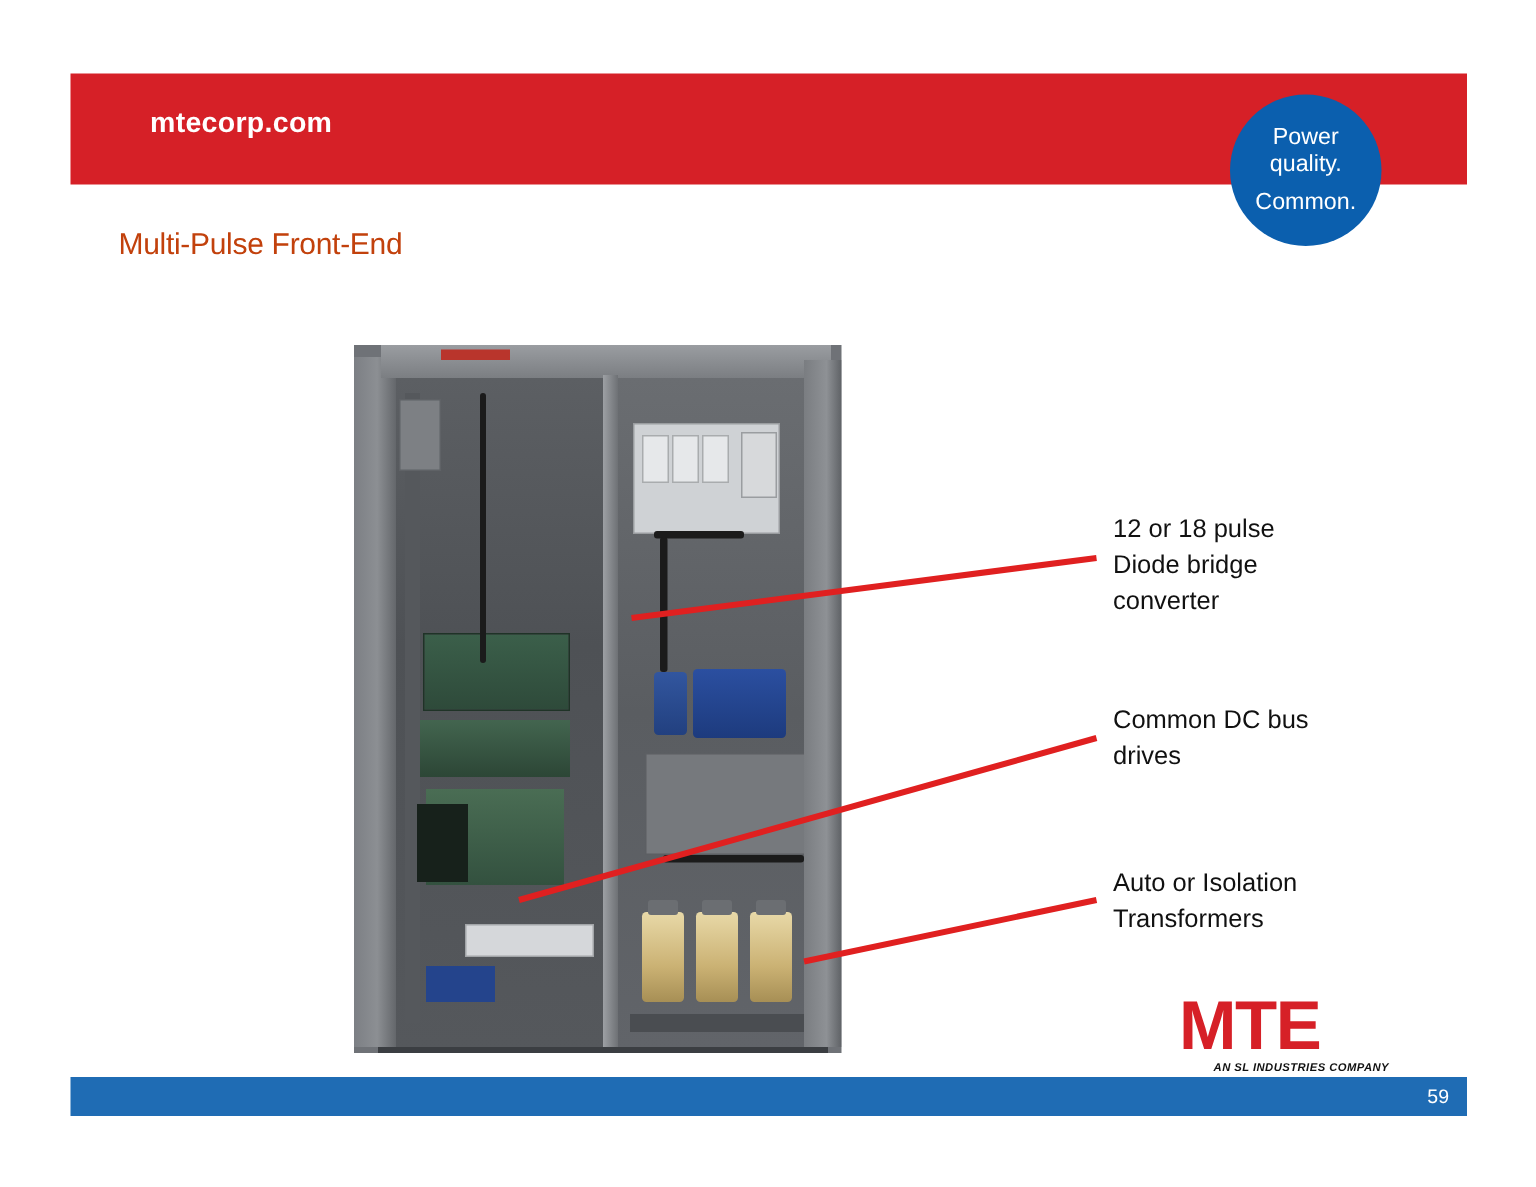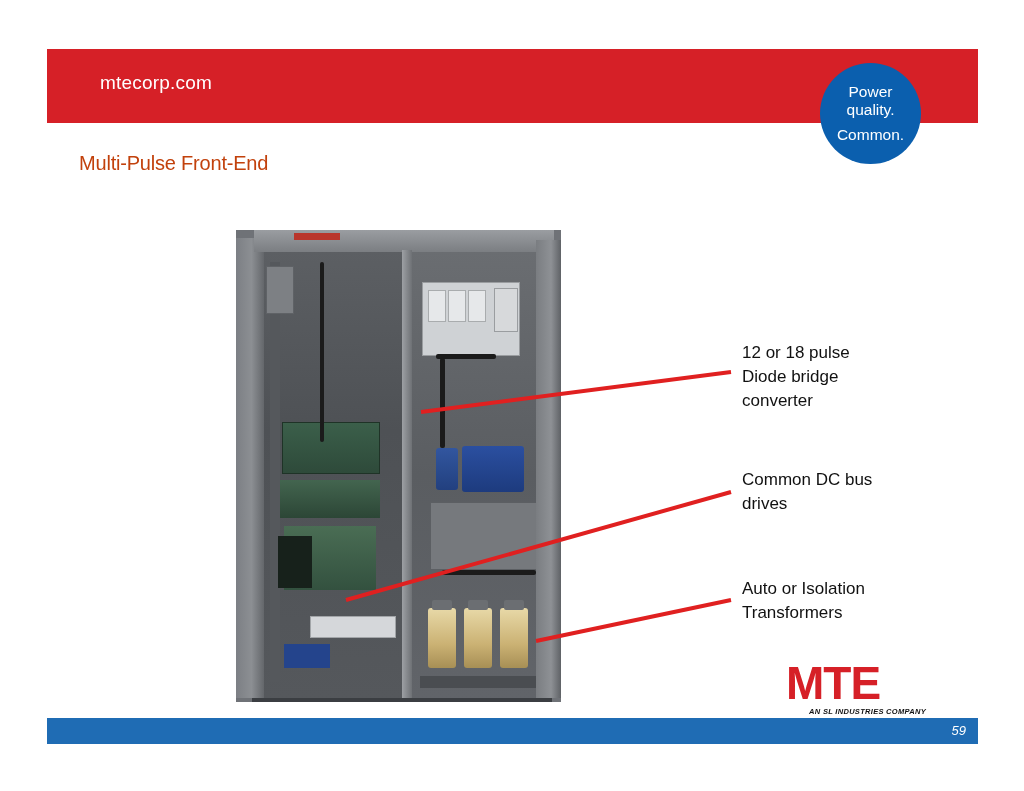--- a/index.html
+++ b/index.html
@@ -30,21 +30,21 @@
     top: 49px;
     width: 931px;
     height: 74px;
     background: #d62027;
   }
   .site-url {
     position: absolute;
     left: 100px;
     top: 72px;
     font-size: 19px;
-    font-weight: normal;
+    font-weight: bold;
     color: #ffffff;
     letter-spacing: 0.2px;
   }
 
   
   .badge {
     position: absolute;
     left: 820px;
     top: 63px;
     width: 101px;
@@ -257,21 +257,20 @@
     width: 931px;
     height: 26px;
     background: #1f6cb4;
   }
   .page-number {
     position: absolute;
     right: 58px;
     top: 723px;
     font-size: 13px;
     color: #ffffff;
-    font-style: italic;
   }
 </style>
 </head>
 <body>
 
 <div class="slide">
 
   <div class="top-bar"></div>
   <div class="site-url">mtecorp.com</div>
 

